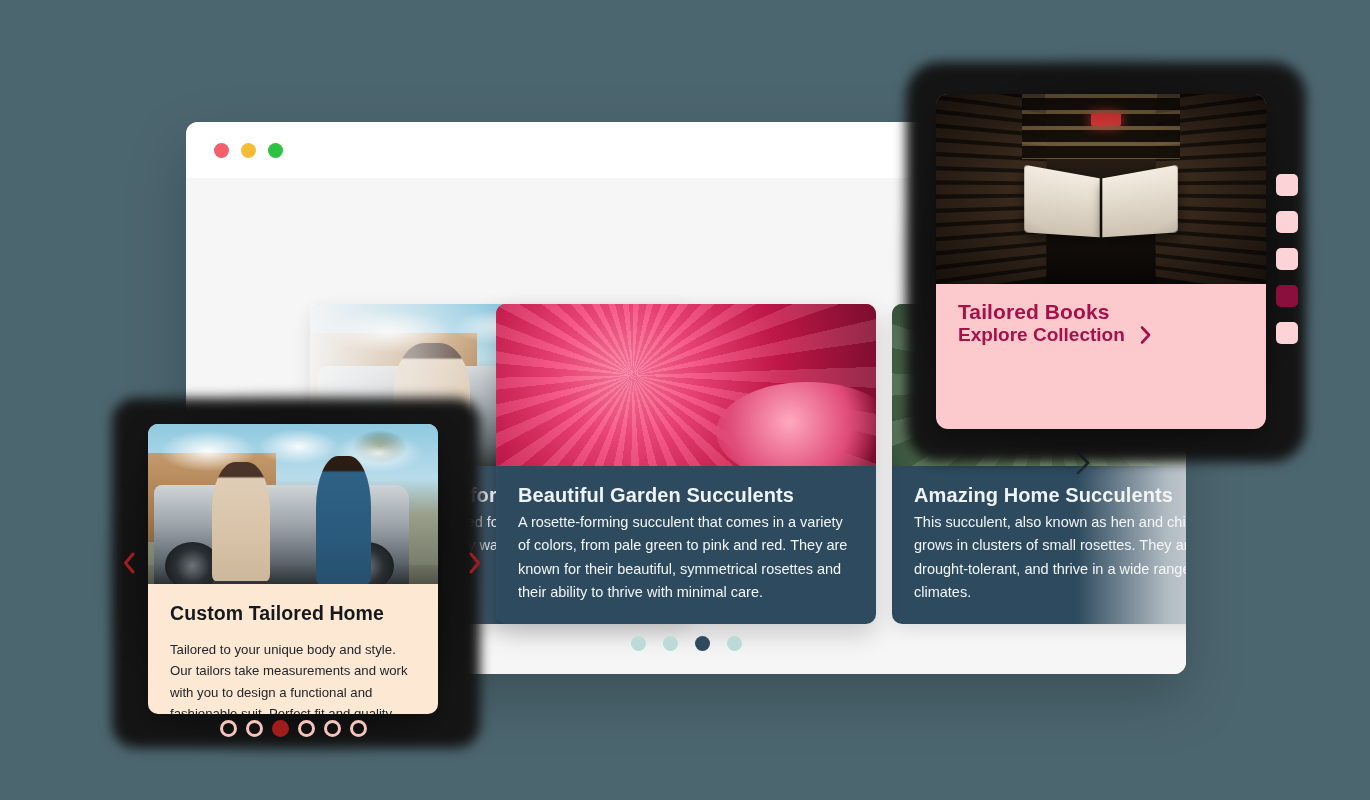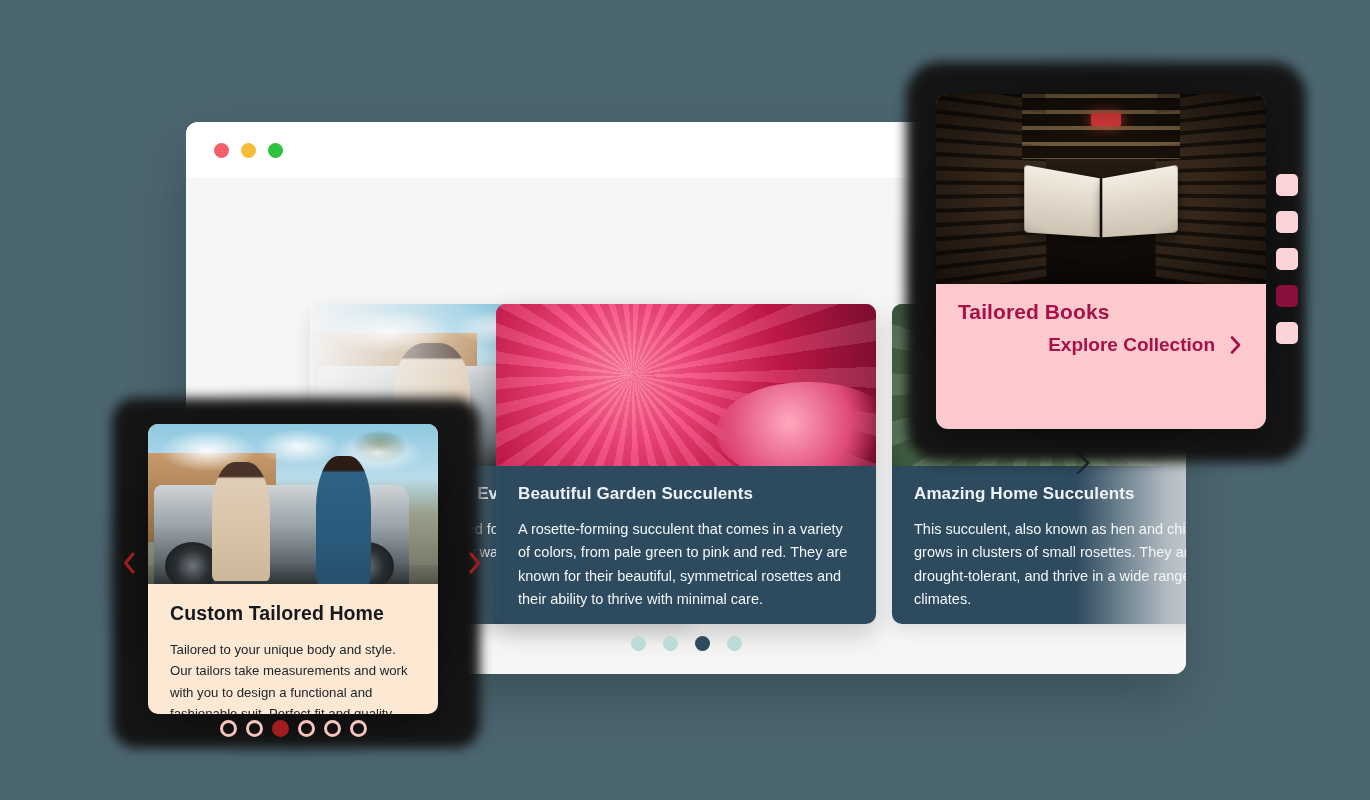--- a/index.html
+++ b/index.html
@@ -50,22 +50,22 @@
     background: #2d4a5e;
     box-shadow: 0 6px 18px rgba(0,0,0,.10);
   }
   .slide-prev { left: 124px; }
   .slide-active { left: 310px; width: 380px; z-index: 3; box-shadow: 0 10px 26px rgba(0,0,0,.18); }
   .slide-next { left: 706px; }
 
   .slide-img { height: 162px; width: 100%; position: relative; overflow: hidden; }
   .slide-body { padding: 18px 22px 20px 22px; color: #fff; }
   .slide-title {
-    font-size: 17px; font-weight: bold; letter-spacing: .1px;
-    margin-bottom: 14px; color: #eef3f6;
+    font-size: 20px; font-weight: bold; letter-spacing: .1px;
+    margin-bottom: 4px; color: #eef3f6;
   }
   .slide-desc { font-size: 14.5px; line-height: 1.62; color: #f2f6f8; }
 
   
   .fade-left {
     position: absolute; left: 124px; top: 126px;
     width: 190px; height: 320px; z-index: 4;
     background: linear-gradient(to right, rgba(246,246,246,.97) 0%, rgba(246,246,246,.55) 55%, rgba(246,246,246,0) 100%);
     pointer-events: none;
   }
@@ -120,22 +120,22 @@
     overflow: hidden;
     background: #fcc9cd;
     box-shadow: 0 10px 26px rgba(0,0,0,.35);
     z-index: 2;
   }
   .vb-img { height: 190px; width: 100%; position: relative; overflow: hidden; }
   .vb-body { padding: 16px 22px 0 22px; }
   .vb-title { font-size: 21px; font-weight: bold; color: #a8104a; letter-spacing: .1px; }
   .vb-desc { font-size: 15.5px; line-height: 1.45; color: #14181c; margin-top: 11px; }
   .vb-cta {
-    margin-top: 10px;
-    display: flex; align-items: center; justify-content: flex-end;
+    margin-top: 0;
+    display: flex; align-items: center; 
     gap: 14px; padding-right: 2px; cursor: pointer;
   }
   .vb-cta-label { font-size: 19px; font-weight: bold; color: #a8104a; }
   .vb-cta svg { width: 13px; height: 20px; }
 
   .tablet-dots {
     position: absolute; right: 8px; top: 112px;
     z-index: 3;
     display: flex; flex-direction: column; gap: 15px;
   }

